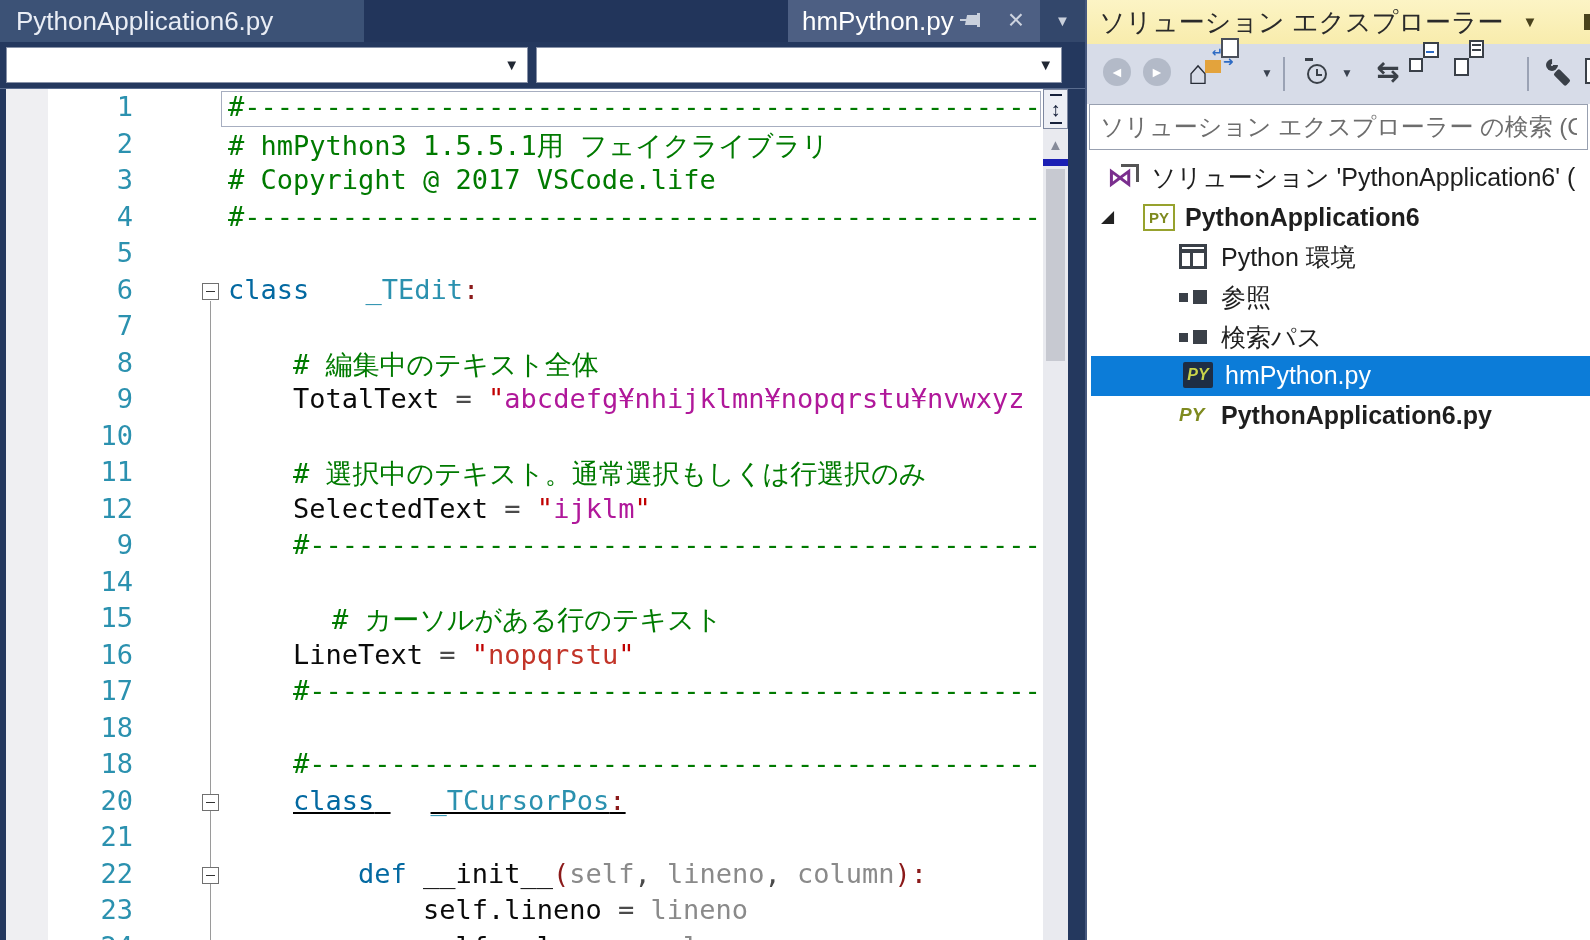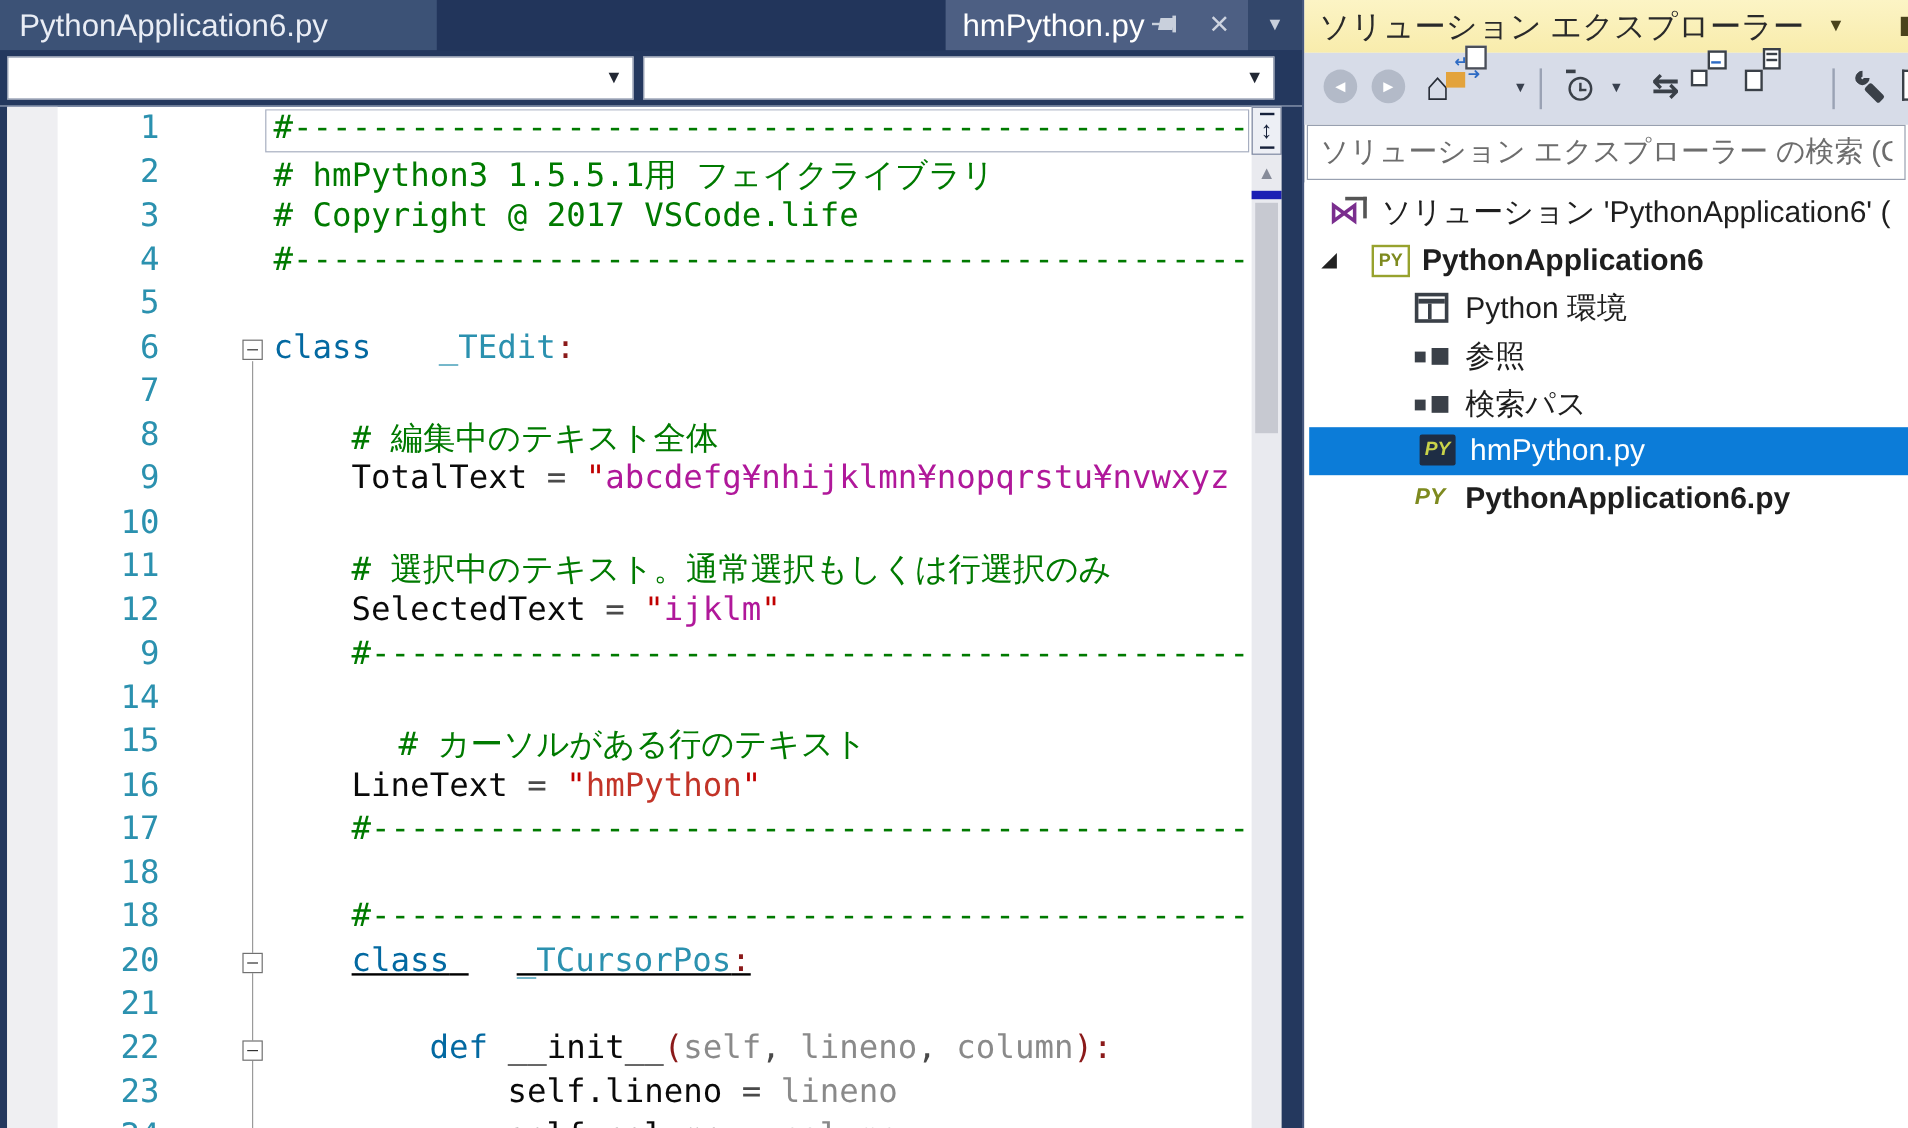--- a/index.html
+++ b/index.html
@@ -157,21 +157,21 @@
         <span class="foldbox" style="top: 193.5px;"></span>
         <div class="crow" style="top: 221px;"><span class="lnum">7</span><span class="lcode" style="left: 228px;"></span></div>
         <div class="crow" style="top: 257.5px;"><span class="lnum">8</span><span class="lcode" style="left: 293px;"><span class="s-com"># 編集中のテキスト全体</span></span></div>
         <div class="crow" style="top: 294px;"><span class="lnum">9</span><span class="lcode" style="left: 293px;"><span class="s-id">TotalText</span><span class="s-op"> = </span><span class="s-q">"</span><span class="s-strm">abcdefg¥nhijklmn¥nopqrstu¥nvwxyz</span></span></div>
         <div class="crow" style="top: 330.5px;"><span class="lnum">10</span><span class="lcode" style="left: 293px;"></span></div>
         <div class="crow" style="top: 367px;"><span class="lnum">11</span><span class="lcode" style="left: 293px;"><span class="s-com"># 選択中のテキスト。通常選択もしくは行選択のみ</span></span></div>
         <div class="crow" style="top: 403.5px;"><span class="lnum">12</span><span class="lcode" style="left: 293px;"><span class="s-id">SelectedText</span><span class="s-op"> = </span><span class="s-q">"</span><span class="s-strm">ijklm</span><span class="s-q">"</span></span></div>
         <div class="crow" style="top: 440px;"><span class="lnum">9</span><span class="lcode" style="left: 293px;"><span class="s-com">#--------------------------------------------------</span></span></div>
         <div class="crow" style="top: 476.5px;"><span class="lnum">14</span><span class="lcode" style="left: 293px;"></span></div>
         <div class="crow" style="top: 513px;"><span class="lnum">15</span><span class="lcode" style="left: 293px; margin-left: 39px;"><span class="s-com"># カーソルがある行のテキスト</span></span></div>
-        <div class="crow" style="top: 549.5px;"><span class="lnum">16</span><span class="lcode" style="left: 293px;"><span class="s-id">LineText</span><span class="s-op"> = </span><span class="s-q">"</span><span class="s-strr">hmPython</span><span class="s-q">"</span></span></div>
+        <div class="crow" style="top: 549.5px;"><span class="lnum">16</span><span class="lcode" style="left: 293px;"><span class="s-id">LineText</span><span class="s-op"> = </span><span class="s-q">"</span><span class="s-strr">nopqrstu</span><span class="s-q">"</span></span></div>
         <div class="crow" style="top: 586px;"><span class="lnum">17</span><span class="lcode" style="left: 293px;"><span class="s-com">#--------------------------------------------------</span></span></div>
         <div class="crow" style="top: 622.5px;"><span class="lnum">18</span><span class="lcode" style="left: 293px;"></span></div>
         <div class="crow" style="top: 659px;"><span class="lnum">18</span><span class="lcode" style="left: 293px;"><span class="s-com">#--------------------------------------------------</span></span></div>
         <div class="crow" style="top: 695.5px;"><span class="lnum">20</span><span class="lcode" style="left: 293px; text-decoration: underline;"><span class="s-kw">class</span><span class="s-pl"> </span><span class="s-cls">_TCursorPos</span><span class="s-pun">:</span></span></div>
         <span class="foldbox" style="top: 704.5px;"></span>
         <div class="crow" style="top: 732px;"><span class="lnum">21</span><span class="lcode" style="left: 293px;"></span></div>
         <div class="crow" style="top: 768.5px;"><span class="lnum">22</span><span class="lcode" style="left: 358px;"><span class="s-kw">def</span><span class="s-pl"> </span><span class="s-id">__init__</span><span class="s-pun">(</span><span class="s-par">self</span><span class="s-op">, </span><span class="s-par">lineno</span><span class="s-op">, </span><span class="s-par">column</span><span class="s-pun">)</span><span class="s-pun">:</span></span></div>
         <span class="foldbox" style="top: 777.5px;"></span>
         <div class="crow" style="top: 805px;"><span class="lnum">23</span><span class="lcode" style="left: 423px;"><span class="s-id">self.lineno</span><span class="s-op"> = </span><span class="s-par">lineno</span></span></div>
         <div class="crow" style="top: 841.5px;"><span class="lnum">24</span><span class="lcode" style="left: 423px;"><span class="s-id">self.column</span><span class="s-op"> = </span><span class="s-par">column</span></span></div>

